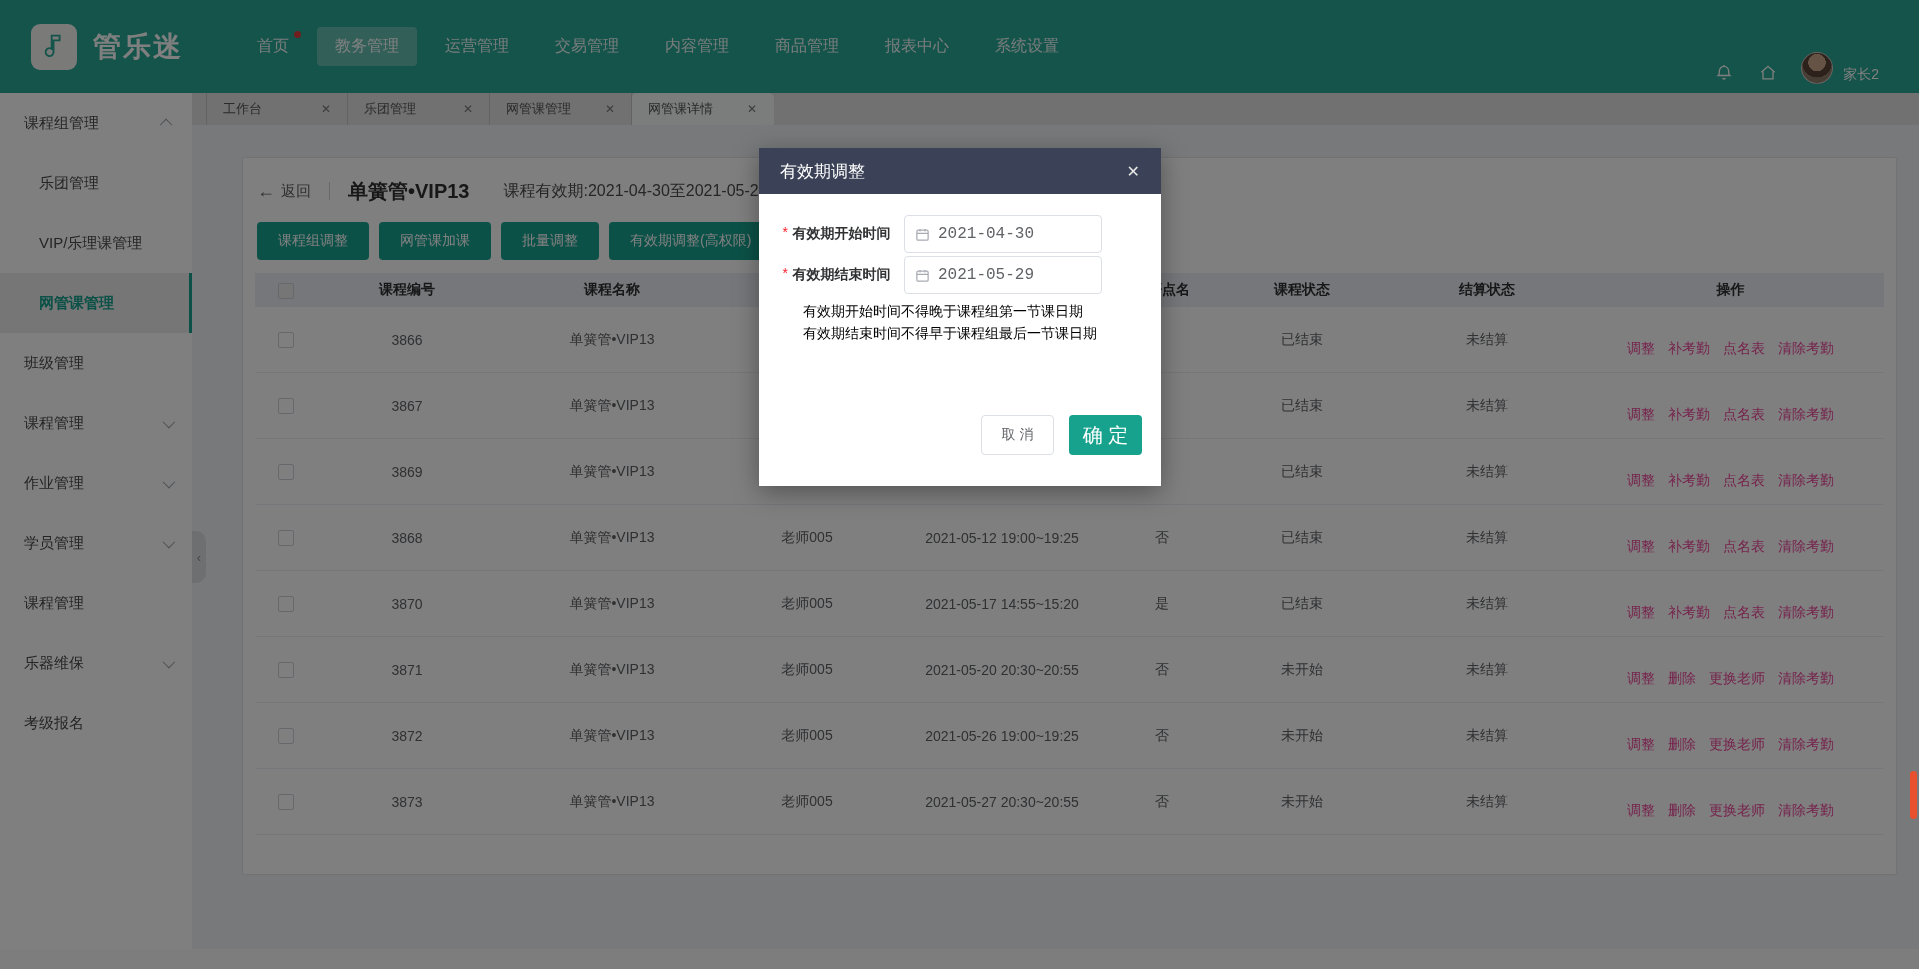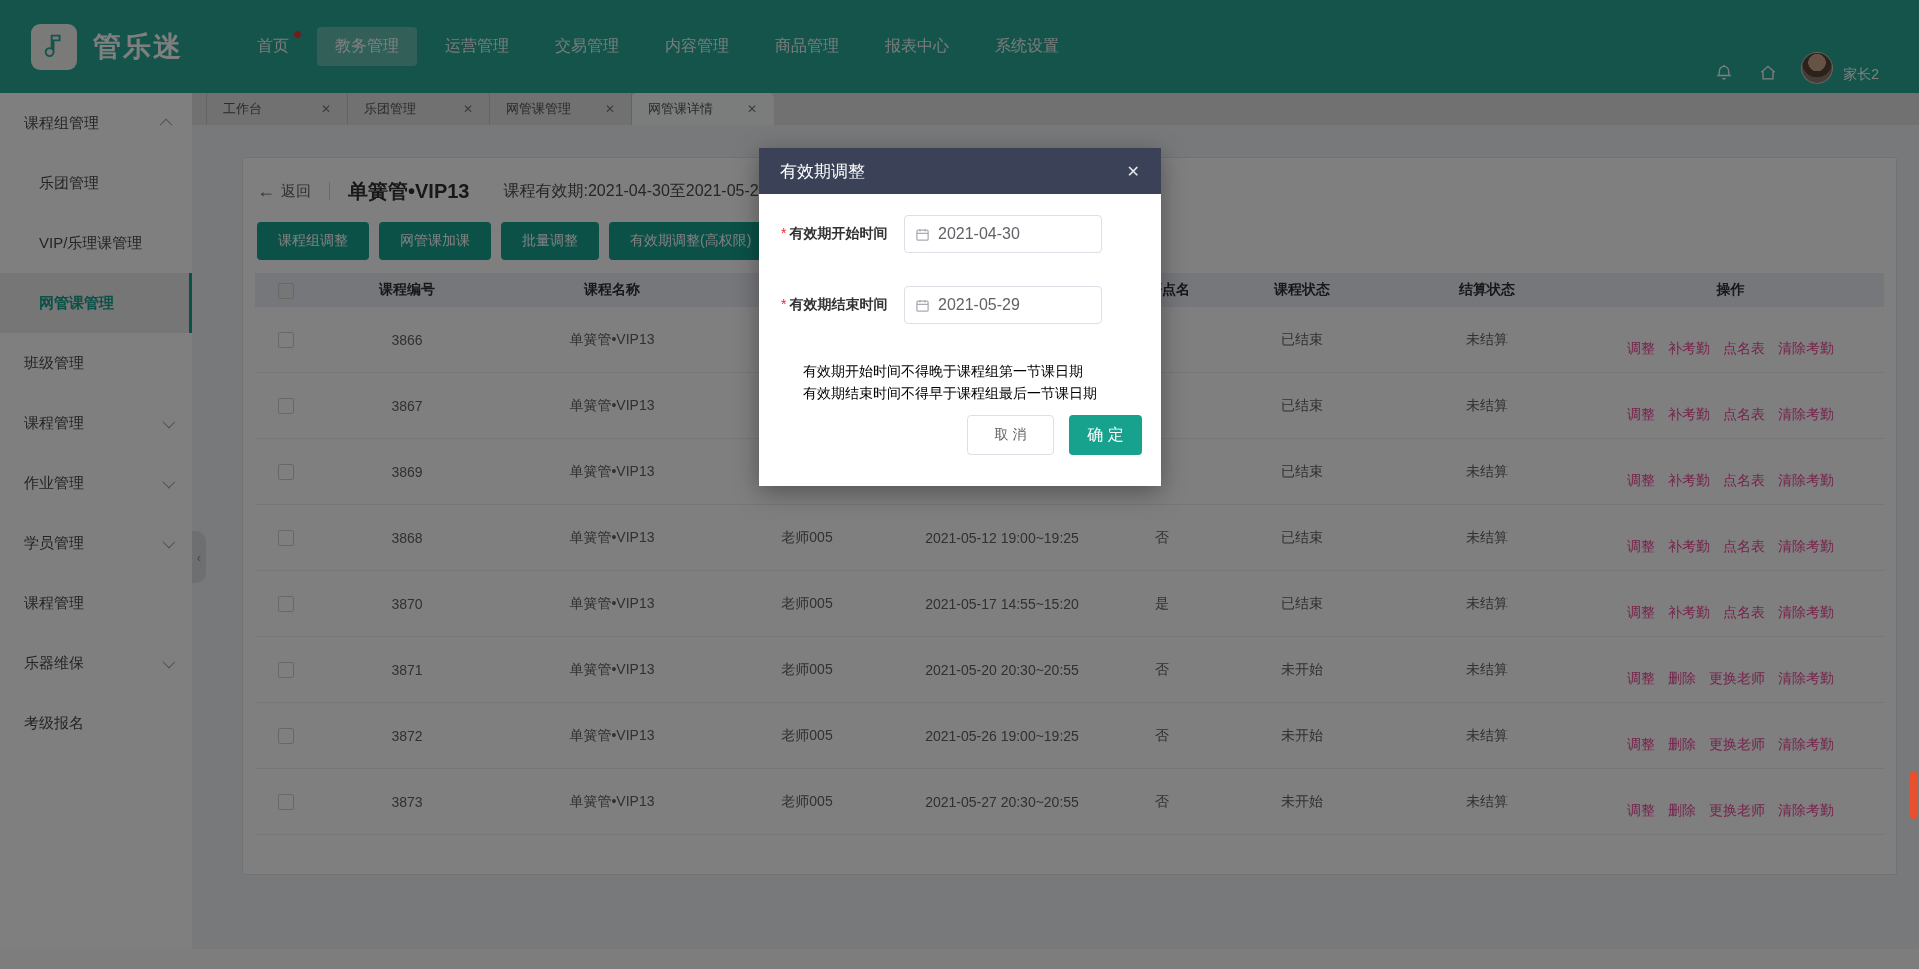--- a/index.html
+++ b/index.html
@@ -66,30 +66,30 @@
   .actions { display:flex; justify-content:center; gap:13px; }
   .link { color:#ec4899; cursor:pointer; text-decoration:none; white-space:nowrap;margin-top:18px; }
 
   
   .overlay { position:absolute; inset:0; background:rgba(0,0,0,.5); z-index:50; }
   .modal { position:absolute; left:759px; top:148px; width:402px; height:338px; background:#fff; z-index:60; box-shadow:0 6px 24px rgba(0,0,0,.35); }
   .modal-head { height:46px; background:#3b4257; color:#fff; display:flex; align-items:center; padding:0 21px; }
   .modal-title { font-size:17px; flex:1; }
   .modal-close { font-size:16px; color:#e6e6e6; cursor:pointer; }
   .modal-body { padding:25px 0 0 22px; position:relative; height:280px; }
-  .field-row { display:flex; align-items:center; height:30px; margin-bottom:41px; }
+  .field-row { display:flex; align-items:center; height:30px; margin-bottom:11px;font-family:Liberation Mono, monospace; }
   .field-label { width:123px; font-size:14px; font-weight:bold; color:#303133; white-space:nowrap; }
   .req { color:#f5222d; margin-right:3px; font-weight:normal; }
   .date-input { margin-left:0px; width:198px; height:38px; border:1px solid #dcdfe6; border-radius:4px; display:flex; align-items:center; padding:0 10px; gap:8px; background:#fff; cursor:text; }
   .date-value { font-size:16px; color:#606266; }
   .cal-icon { color:#a8abb2; display:flex; }
   .warning { color:#000000; font-size:14px; line-height:21px; margin:1px 0 0 22px; }
   .modal-btns { position:absolute; right:19px; bottom:19px; display:flex; gap:15px; }
-  .btn-cancel { width:87px; height:40px; background:#fff; border:1px solid #dcdfe6; border-radius:4px; color:#606266; font-size:14px; cursor:pointer; font-family:inherit; }
-  .btn-confirm { width:73px; height:40px; background:#17a28e; border:none; border-radius:4px; color:#fff; font-size:16px; cursor:pointer; font-family:inherit; }
+  .btn-cancel { width:73px; height:40px; background:#fff; border:1px solid #dcdfe6; border-radius:4px; color:#606266; font-size:14px; cursor:pointer; font-family:inherit; }
+  .btn-confirm { width:73px; height:40px; background:#17a28e; border:none; border-radius:4px; color:#fff; font-size:20px; cursor:pointer; font-family:inherit; }
 
   
   .footer { position:absolute; left:0; right:0; bottom:0; height:20px; background:#fafbfc; z-index:1; }
   .scroll-thumb { position:absolute; right:2px; top:771px; width:7px; height:48px; background:#e8502e; border-radius:4px; z-index:70; cursor:pointer; }
 </style>
 </head>
 <body>
 
 <div class="navbar">
   <div class="logo-box">

